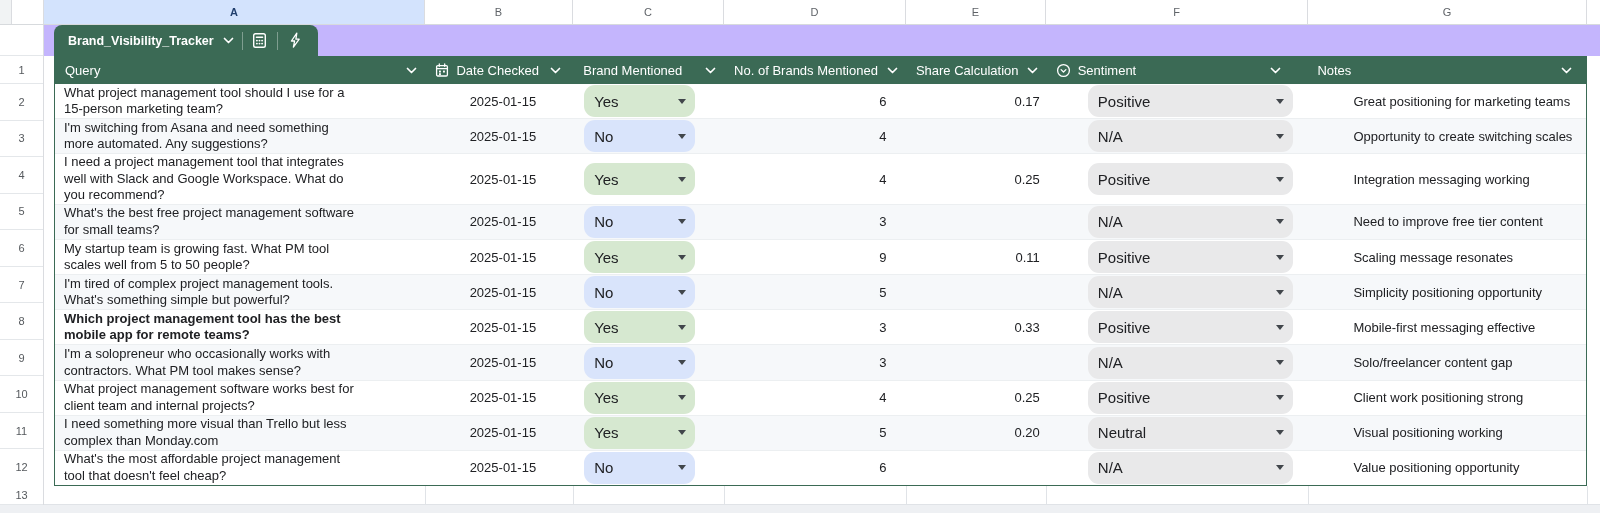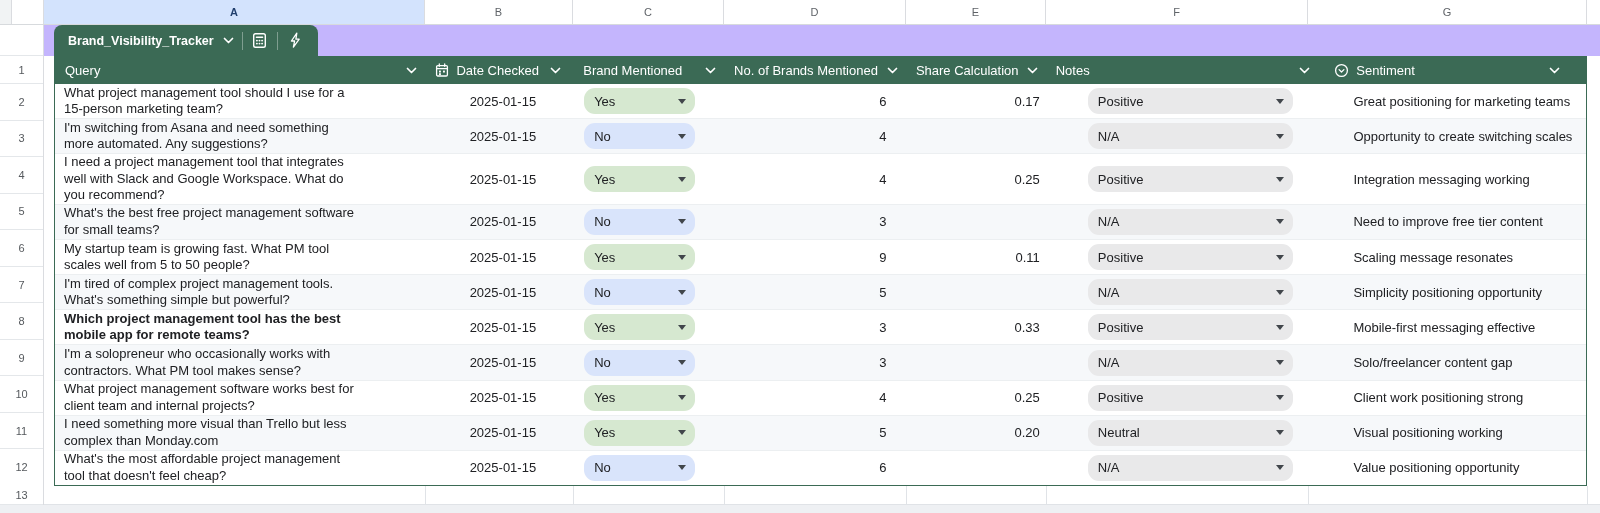--- a/index.html
+++ b/index.html
@@ -50,22 +50,22 @@
   .th .chev.near{ margin-left:4px; }
 
   .tbody{ height:401px; display:flex; flex-direction:column; }
   .tr{ flex:1; display:flex;gap:30px; }
   .tr.alt{ background:#f6f8fa; }
   .tr + .tr{ border-top:1px solid #eceff1; }
   .td{ display:flex; align-items:center; font-size:13px; color:var(--txt); }
   .td.query{ padding:0 24px 0 9px; line-height:16.5px; }
   .td.right{ justify-content:flex-end; }
   .td.notes{ padding-left:12px; white-space:nowrap; overflow:hidden; }
-  .chip{ height:26px; border-radius:11px; display:flex; align-items:center; flex:1;
-         font-size:13px; color:var(--txt); padding:0 9px 0 10px; cursor:pointer; }
+  .chip{ height:32px; border-radius:11px; display:flex; align-items:center; flex:1;
+         font-size:15px; color:var(--txt); padding:0 9px 0 10px; cursor:pointer; }
   .chip::after{ content:""; margin-left:auto; border-left:4.5px solid transparent;
                 border-right:4.5px solid transparent; border-top:5.5px solid #41464b; }
   .chip.green{ background:var(--chipg); }
   .chip.blue{ background:var(--chipb); }
   .chip.gray{ background:var(--chipn); }
 
   .row13{ position:relative; height:19px; width:1556px; background:#fff;
           border-bottom:1px solid #e0e3e7; }
   .r13line{ position:absolute; top:0; bottom:0; width:1px; background:#e0e3e7; }
 
@@ -186,36 +186,36 @@
             </span>
           </div>
           <div class="th" style="width: 140px;">
             <span>Share Calculation</span>
             <span class="chev">
               <svg width="11" height="7" viewBox="0 0 11 7" fill="none">
                 <path d="M1.5 1.5L5.5 5.5L9.5 1.5" stroke="white" stroke-width="1.7" stroke-linecap="round" stroke-linejoin="round"></path>
               </svg>
             </span>
           </div>
-          <div class="th" style="width: 279px; padding-right: 14px;">
-            <span>Notes</span>
-            <span class="chev">
-              <svg width="11" height="7" viewBox="0 0 11 7" fill="none">
-                <path d="M1.5 1.5L5.5 5.5L9.5 1.5" stroke="white" stroke-width="1.7" stroke-linecap="round" stroke-linejoin="round"></path>
-              </svg>
-            </span>
-          </div>
           <div class="th" style="width: 262px; padding-right: 26px;">
             <span class="hicon">
               <svg width="15" height="15" viewBox="0 0 15 15" fill="none">
                 <circle cx="7.5" cy="7.5" r="5.9" stroke="white" stroke-width="1.3"></circle>
                 <path d="M5.1 6.6L7.5 9L9.9 6.6" stroke="white" stroke-width="1.3" stroke-linecap="round" stroke-linejoin="round"></path>
               </svg>
             </span>
             <span>Sentiment</span>
+            <span class="chev">
+              <svg width="11" height="7" viewBox="0 0 11 7" fill="none">
+                <path d="M1.5 1.5L5.5 5.5L9.5 1.5" stroke="white" stroke-width="1.7" stroke-linecap="round" stroke-linejoin="round"></path>
+              </svg>
+            </span>
+          </div>
+          <div class="th" style="width: 279px; padding-right: 14px;">
+            <span>Notes</span>
             <span class="chev">
               <svg width="11" height="7" viewBox="0 0 11 7" fill="none">
                 <path d="M1.5 1.5L5.5 5.5L9.5 1.5" stroke="white" stroke-width="1.7" stroke-linecap="round" stroke-linejoin="round"></path>
               </svg>
             </span>
           </div>
         </div>
       <div class="tbody" id="tbody">
           <div class="tr">
             <div class="td query" style="width: 371px;">

